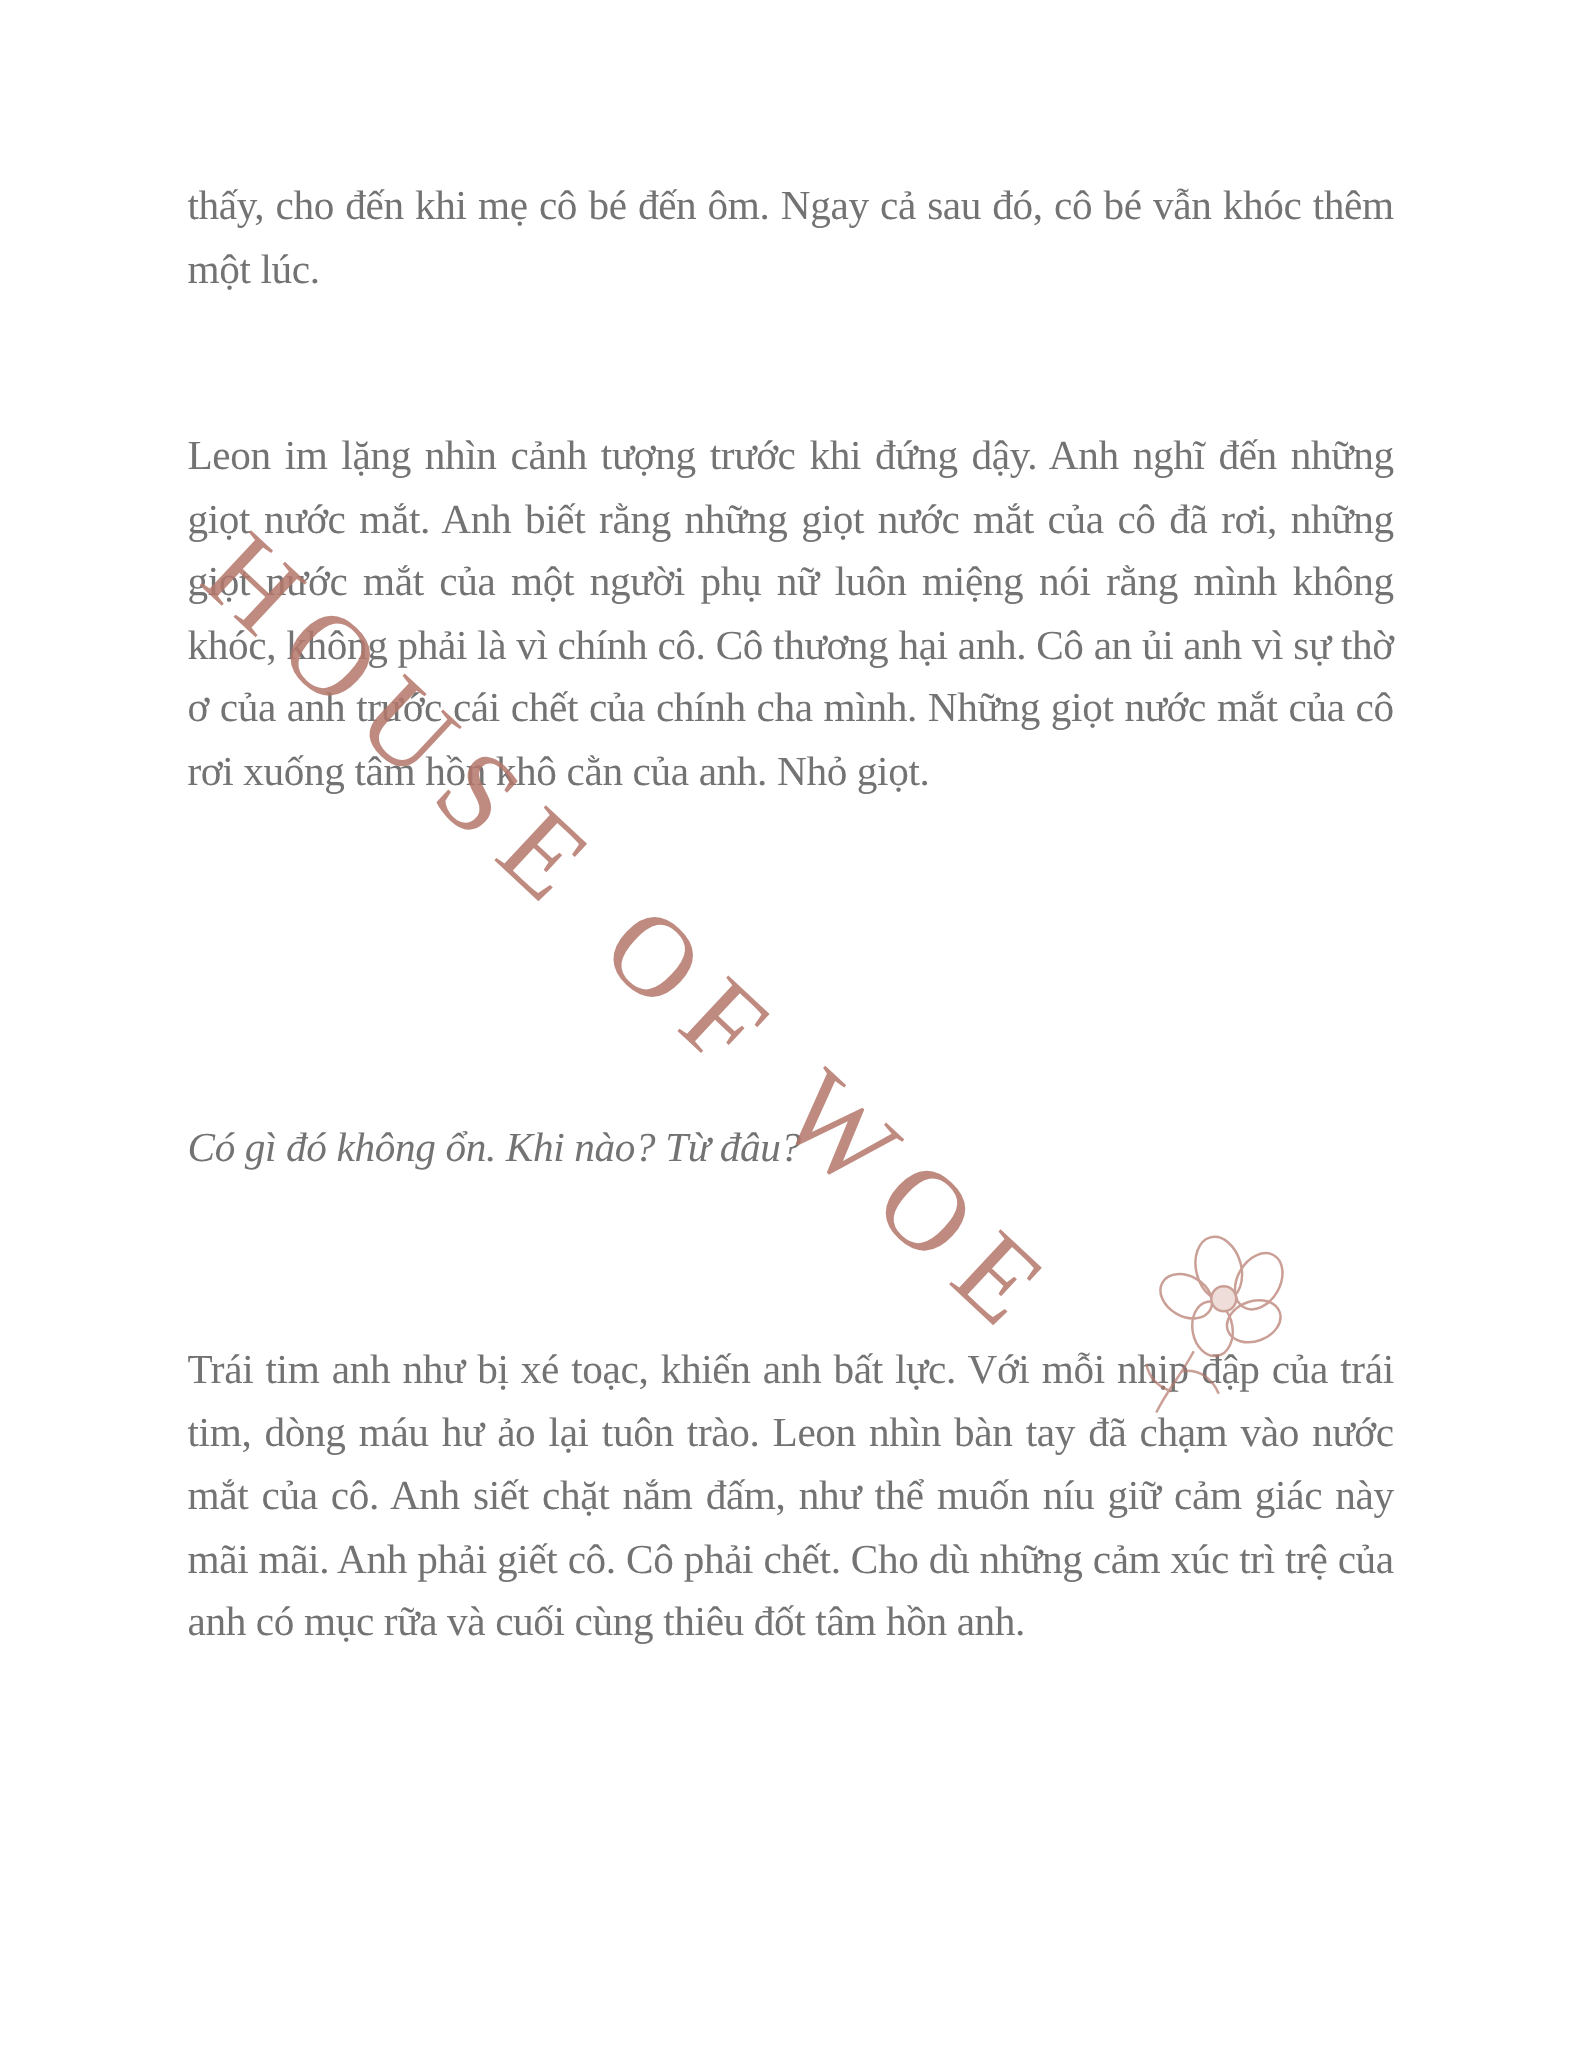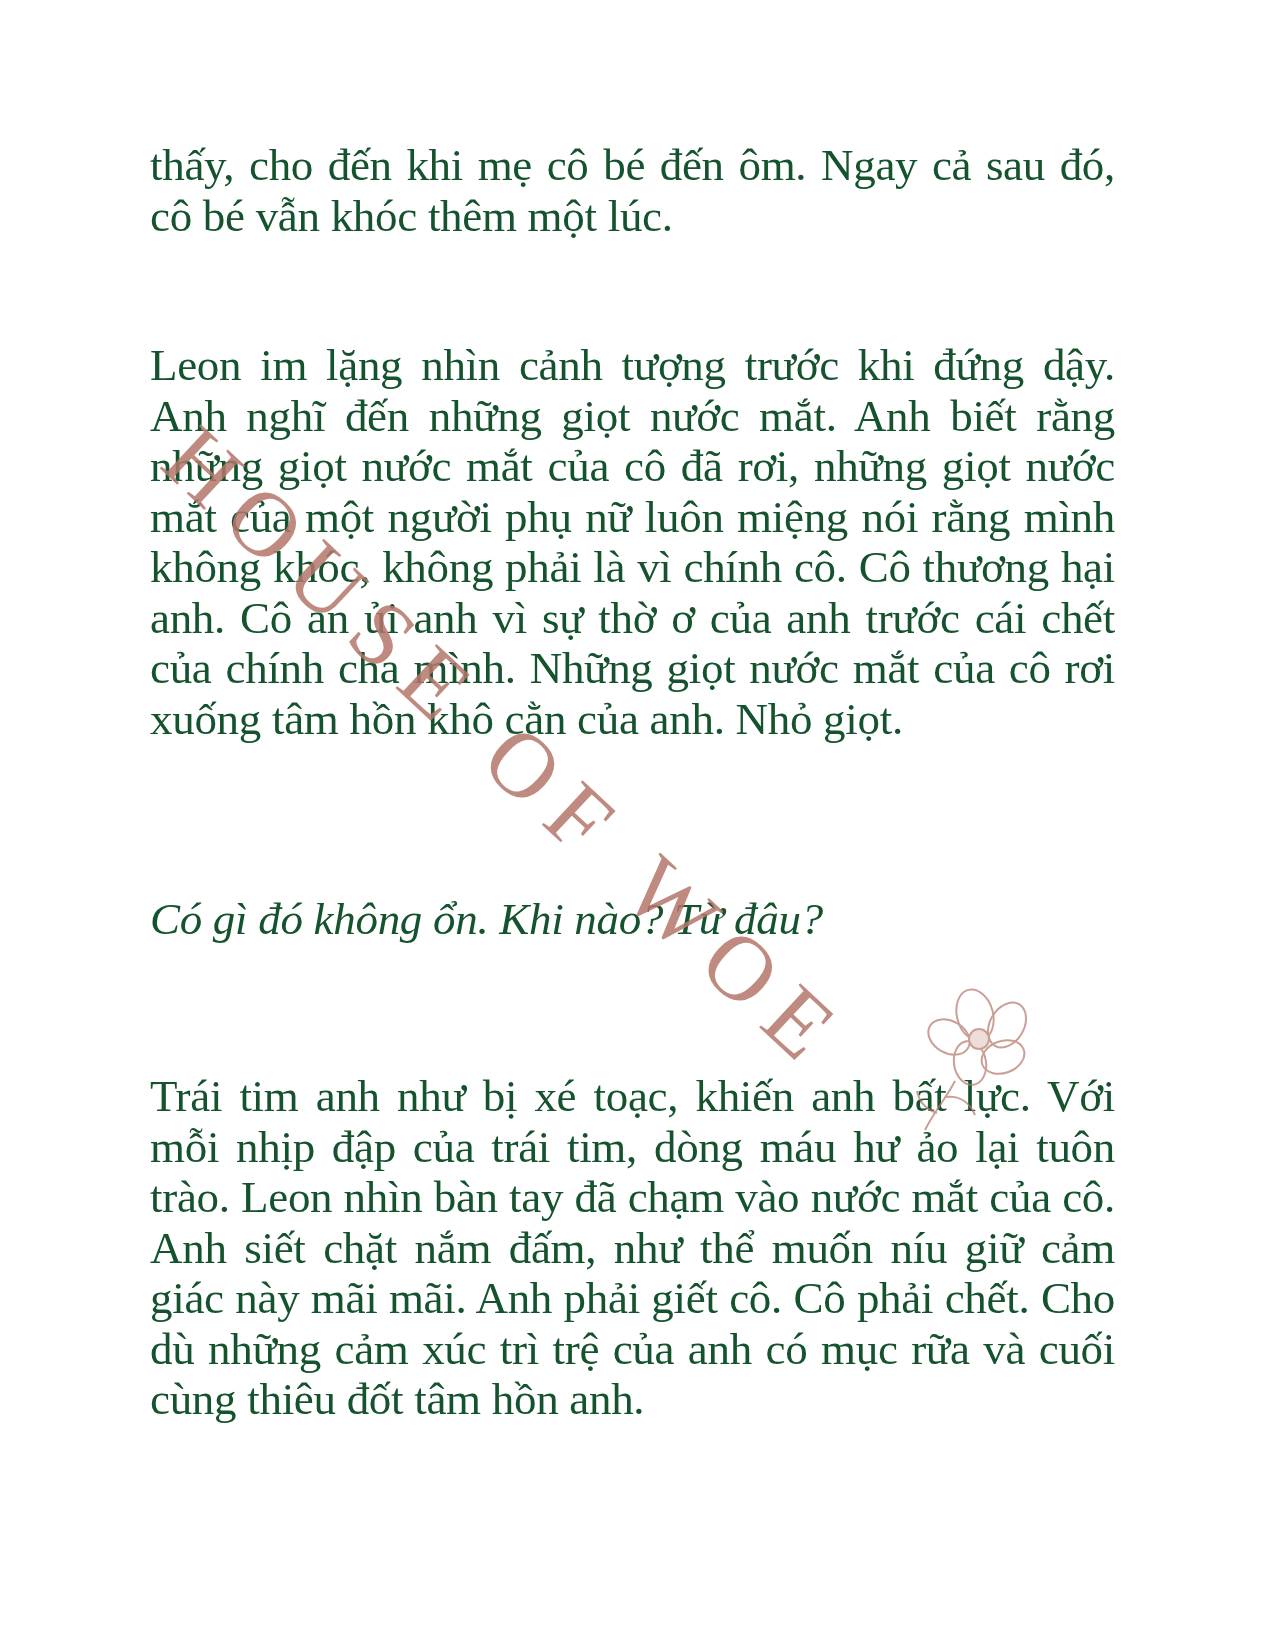--- a/index.html
+++ b/index.html
@@ -3,23 +3,23 @@
   <meta charset="utf-8">
   <style>
     html, body { margin: 0; padding: 0; background: #ffffff; }
     body { width: 1275px; height: 1650px; position: relative; overflow: hidden; }
     .page { position: absolute; left: 0; top: 0; width: 1275px; height: 1650px; background: #ffffff; }
     .text-block {
       position: absolute;
       left: 150px;
       width: 965px;
       font-family: "Liberation Serif", "DejaVu Serif", serif;
-      font-size: 45px;
+      font-size: 33px;
       line-height: 50.5px;
-      color: #14532d;
+      color: #737373;
       text-align: justify;
       letter-spacing: -0.3px;
       z-index: 1;
     }
     .para { margin: 0; }
     .para.last-left { text-align-last: left; }
     .italic { font-style: italic; }
     .watermark {
       position: absolute;
       left: 0; top: 0; width: 1275px; height: 1650px;

